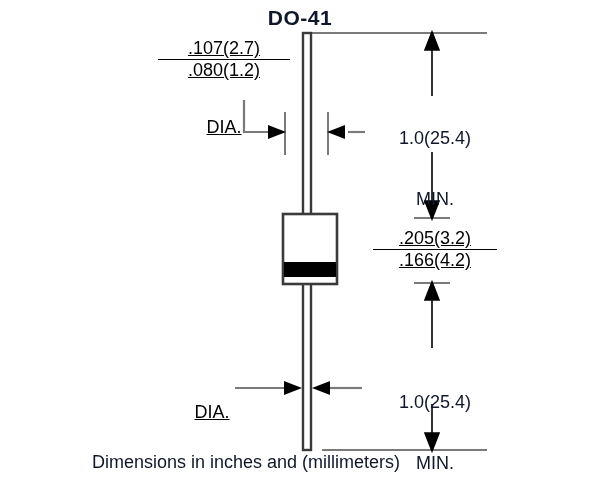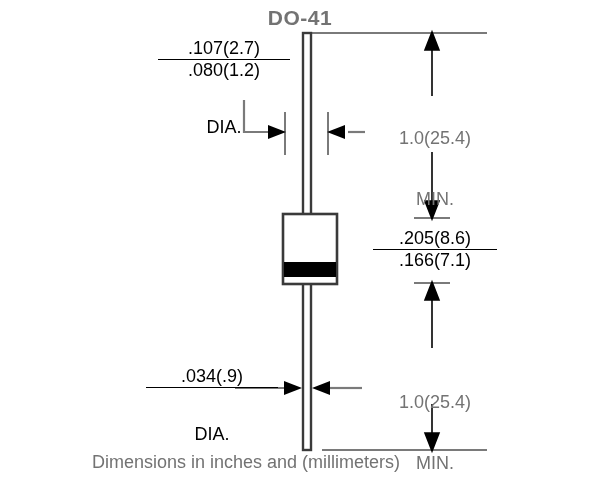--- a/index.html
+++ b/index.html
@@ -15,39 +15,40 @@
     color: #000000;
   }
   #drawing {
     position: absolute;
     left: 0; top: 0;
     width: 600px; height: 480px;
   }
   .lbl {
     position: absolute;
     font-family: "Liberation Sans", sans-serif;
-    color: #737373;
+    color: #0f172a;
     white-space: pre;
     line-height: 1.12;
     text-align: center;
   }
   #title-do41 {
     left: 0; top: 6px; width: 600px;
     font-size: 21px;
     font-weight: bold;
     letter-spacing: 0.5px;
   }
   #caption {
     left: 8px; top: 452px; width: 476px;
     font-size: 18px;
   }
   .dimstack {
     position: absolute;
     text-align: center;
     font-size: 18px;
+    text-decoration: underline;
   }
   .dimstack .num { display: block; }
   .dimstack .num.top {
     border-bottom: 1.5px solid #000;
     padding-bottom: 0px;
   }
   .dimstack .suffix { display: block; margin-top: 36px; }
 
   #dim-top-left  { left: 158px; top: 38px;  width: 132px; }
   #dim-bot-left  { left: 146px; top: 366px; width: 132px; }
@@ -126,27 +127,26 @@
 
 <div class="lbl" id="title-do41">DO-41</div>
 
 <div class="dimstack" id="dim-top-left">
   <span class="num top">.107(2.7)</span>
   <span class="num">.080(1.2)</span>
   <span class="suffix">DIA.</span>
 </div>
 
 <div class="dimstack" id="dim-bot-left">
-  <span class="num top">.034(.9)</span>
   <span class="suffix">DIA.</span>
 </div>
 
 <div class="dimstack" id="dim-mid-right">
-  <span class="num top">.205(8.6)</span>
-  <span class="num">.166(7.1)</span>
+  <span class="num top">.205(3.2)</span>
+  <span class="num">.166(4.2)</span>
 </div>
 
 <div class="lbl" id="dim-top-right">
   <span style="display:block">1.0(25.4)</span>
   <span style="display:block">MIN.</span>
 </div>
 
 <div class="lbl" id="dim-bot-right">
   <span style="display:block">1.0(25.4)</span>
   <span style="display:block">MIN.</span>

